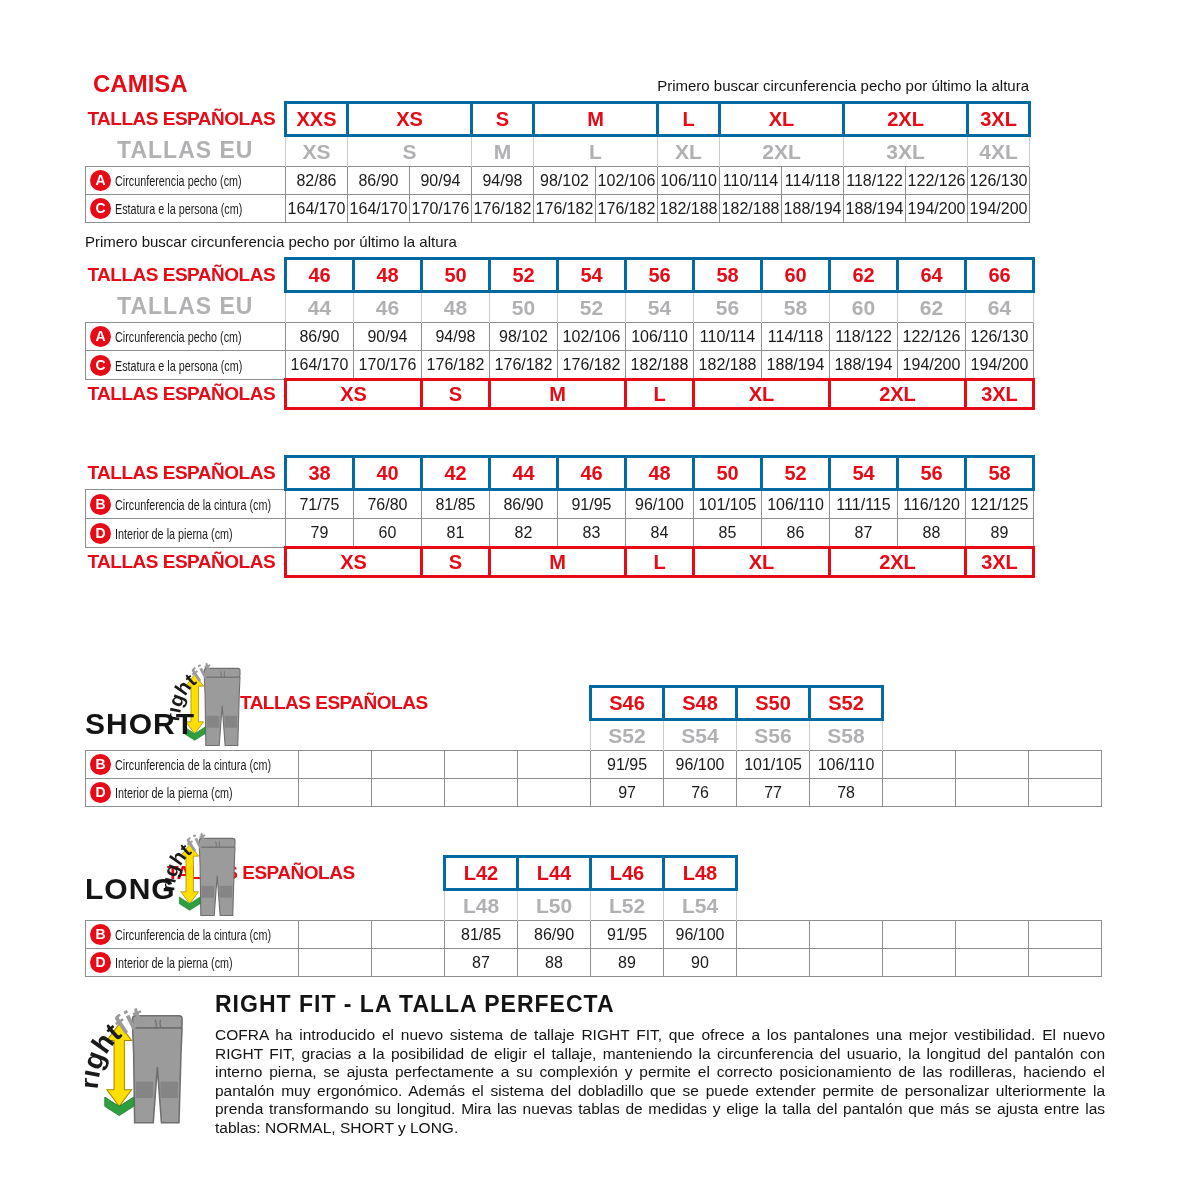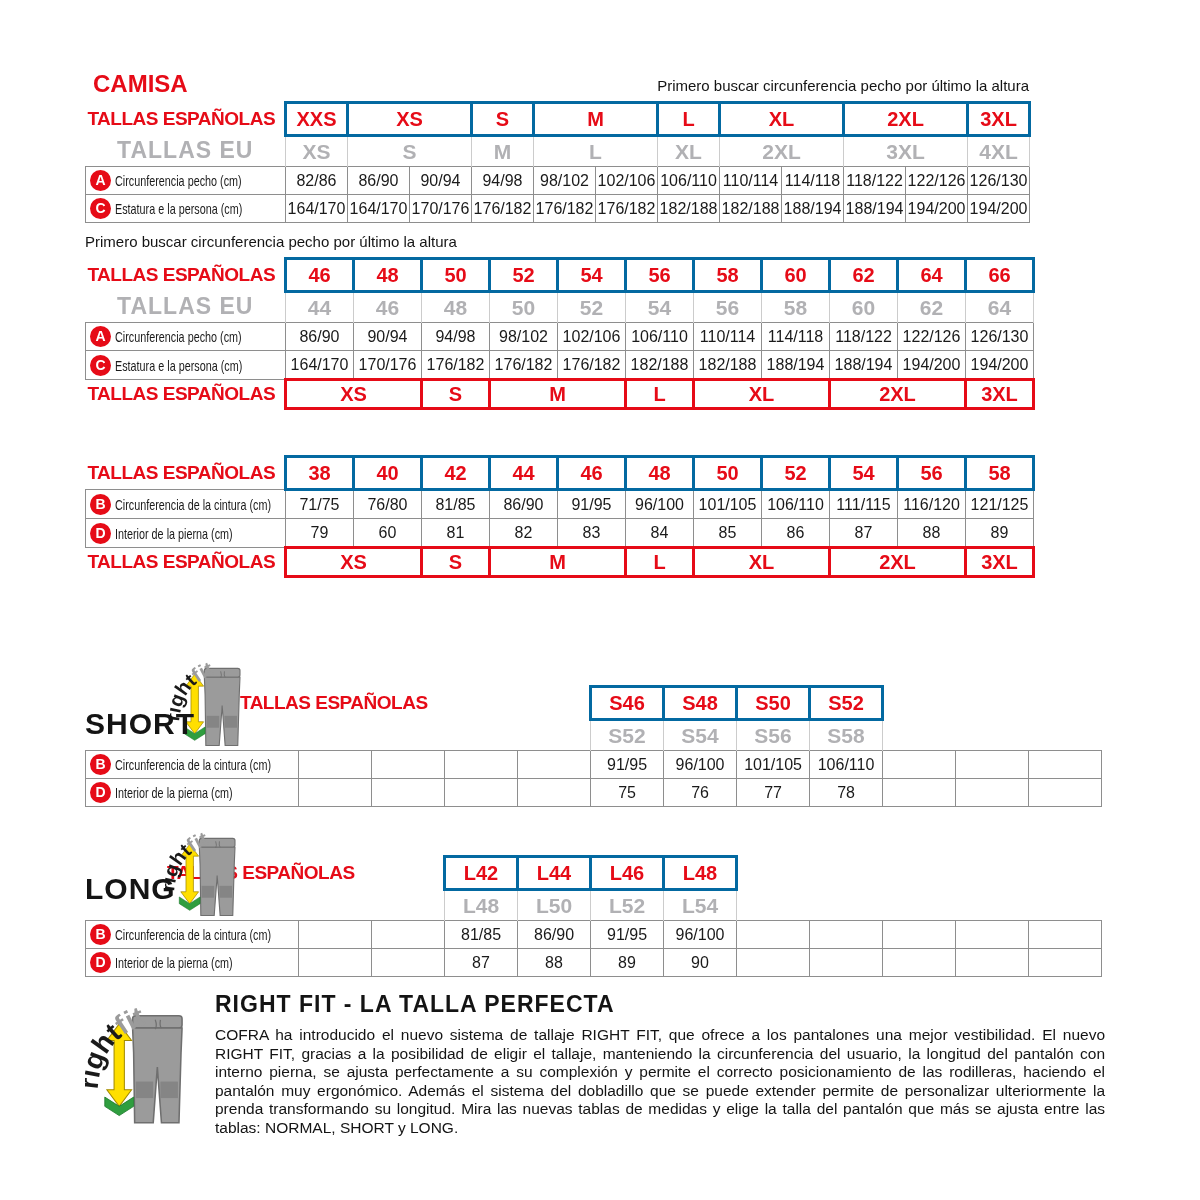--- a/index.html
+++ b/index.html
@@ -307,21 +307,21 @@
       <td></td>
       <td></td>
       <td></td>
     </tr>
     <tr class="r-data">
       <td class="lbl-data"><span class="badge">D</span><span class="lbl-txt">Interior de la pierna (cm)</span></td>
       <td></td>
       <td></td>
       <td></td>
       <td></td>
-      <td>75</td>
+      <td>97</td>
       <td>76</td>
       <td>77</td>
       <td>78</td>
       <td></td>
       <td></td>
       <td></td>
     </tr>
   </tbody>
     </table>
 </div>

